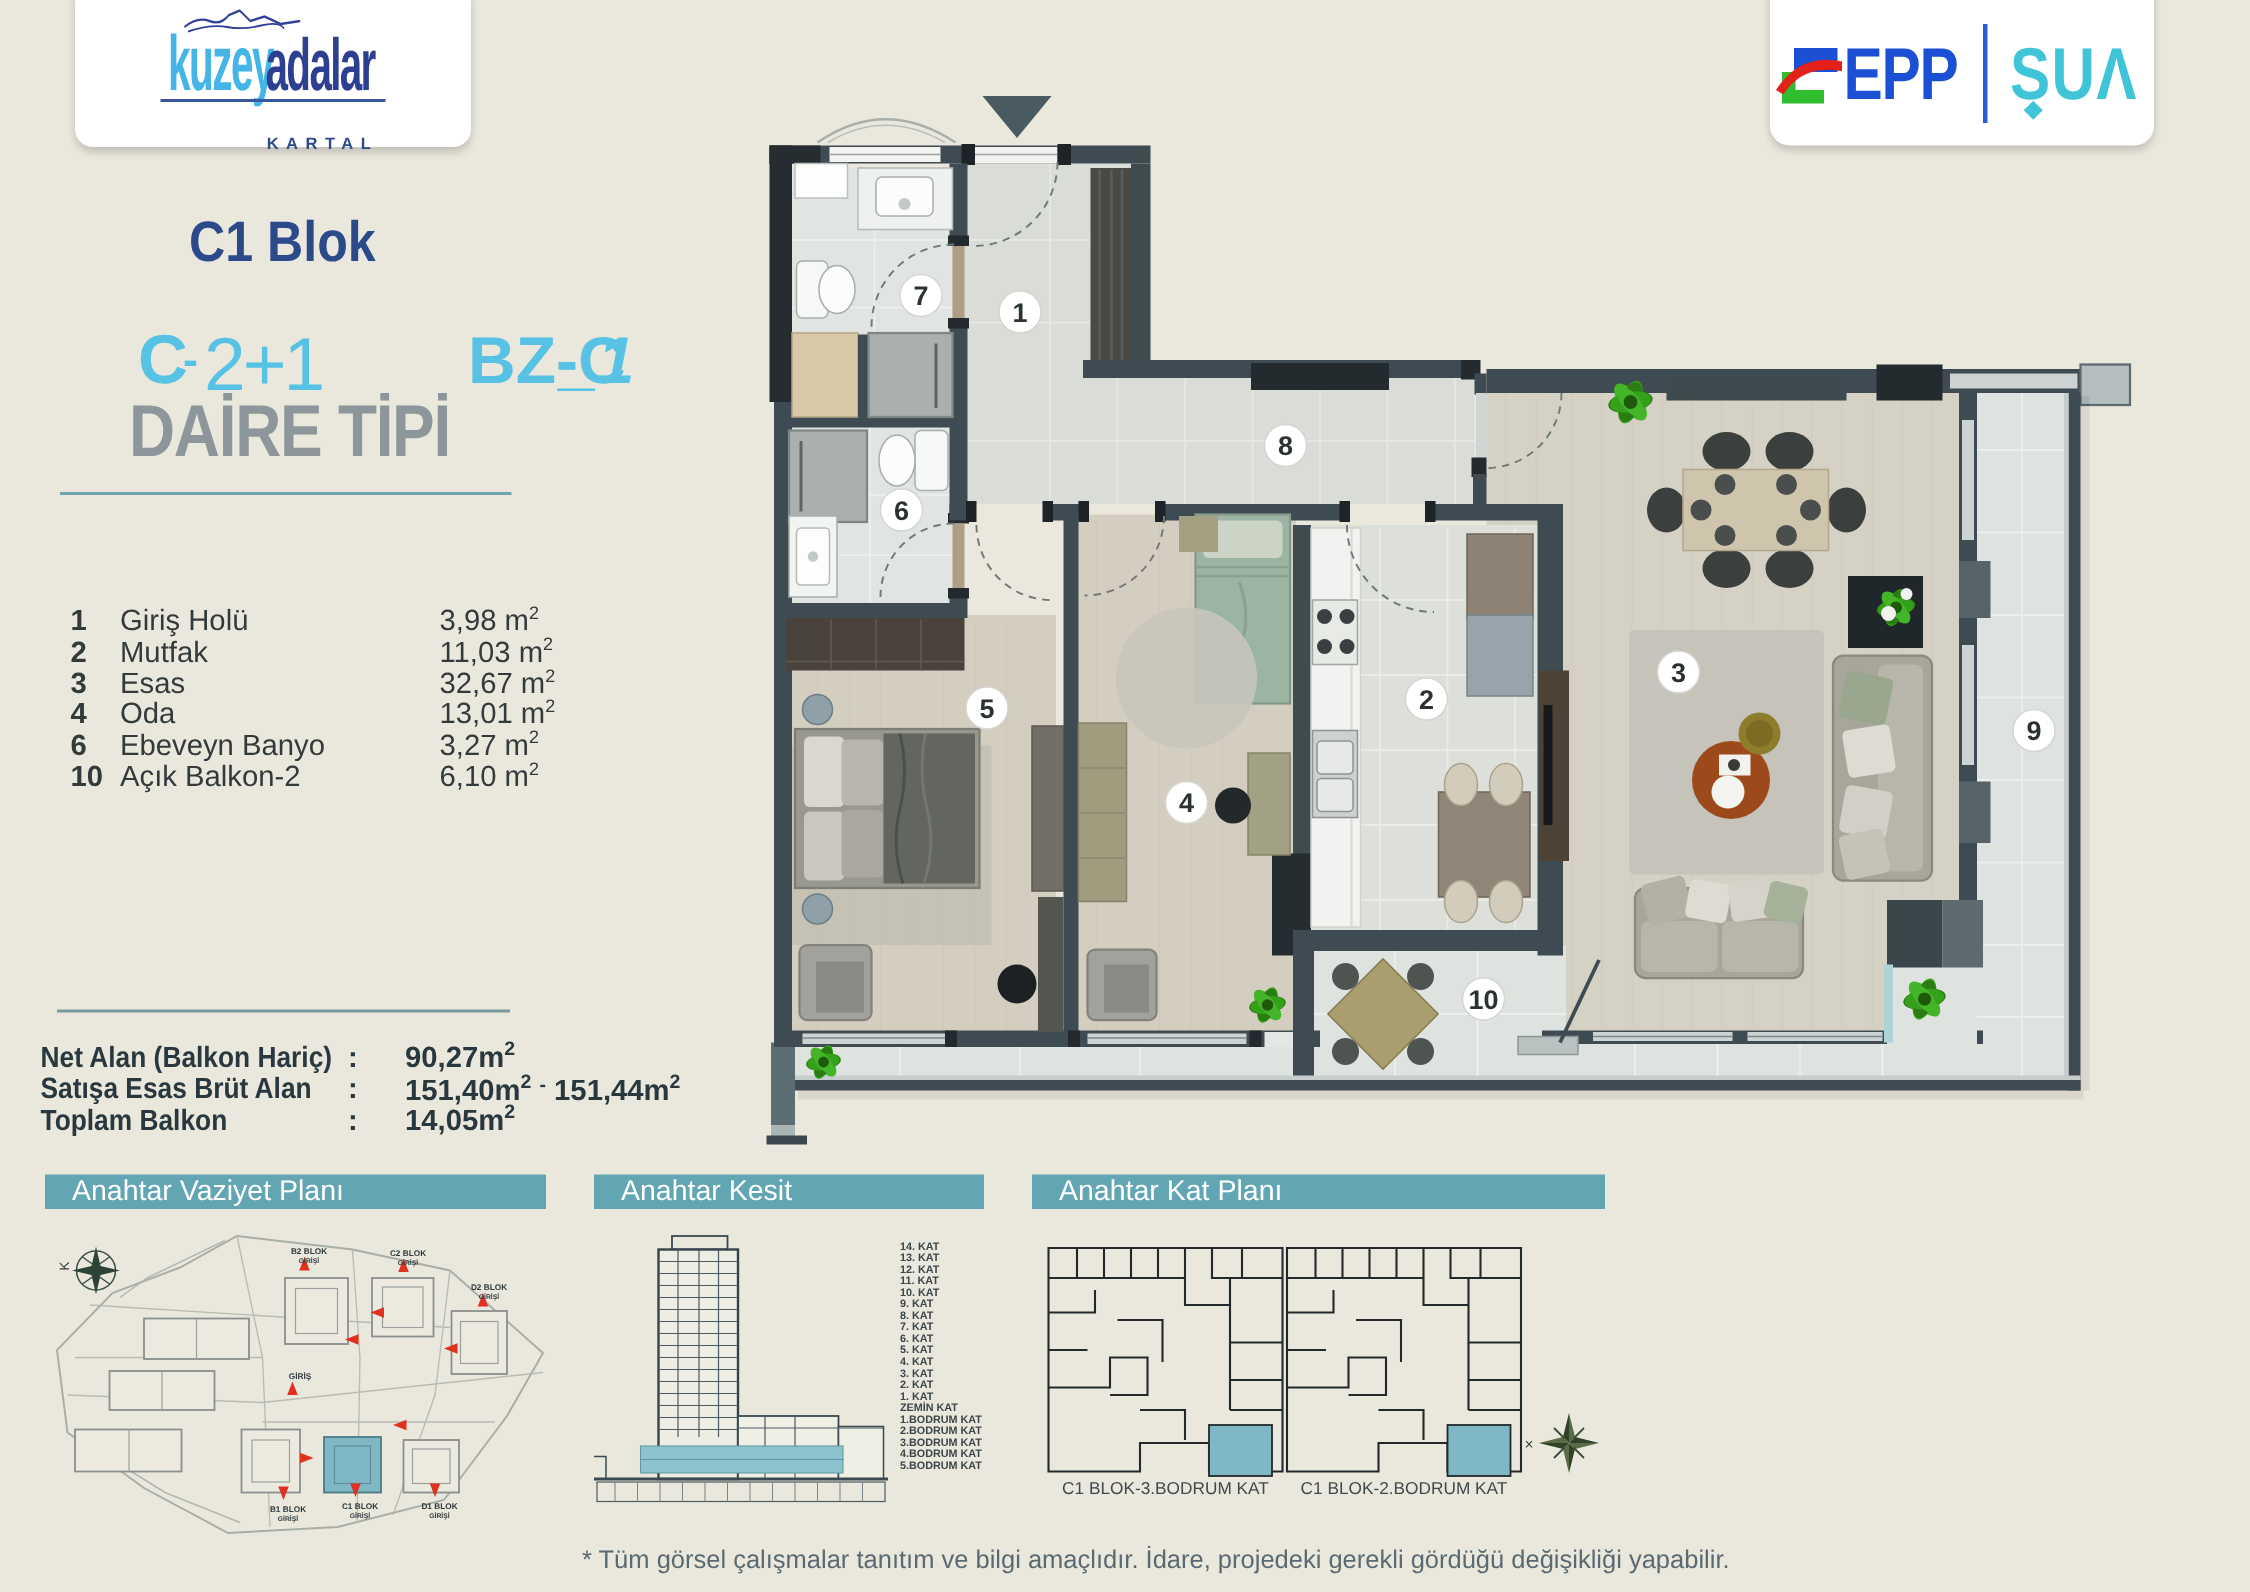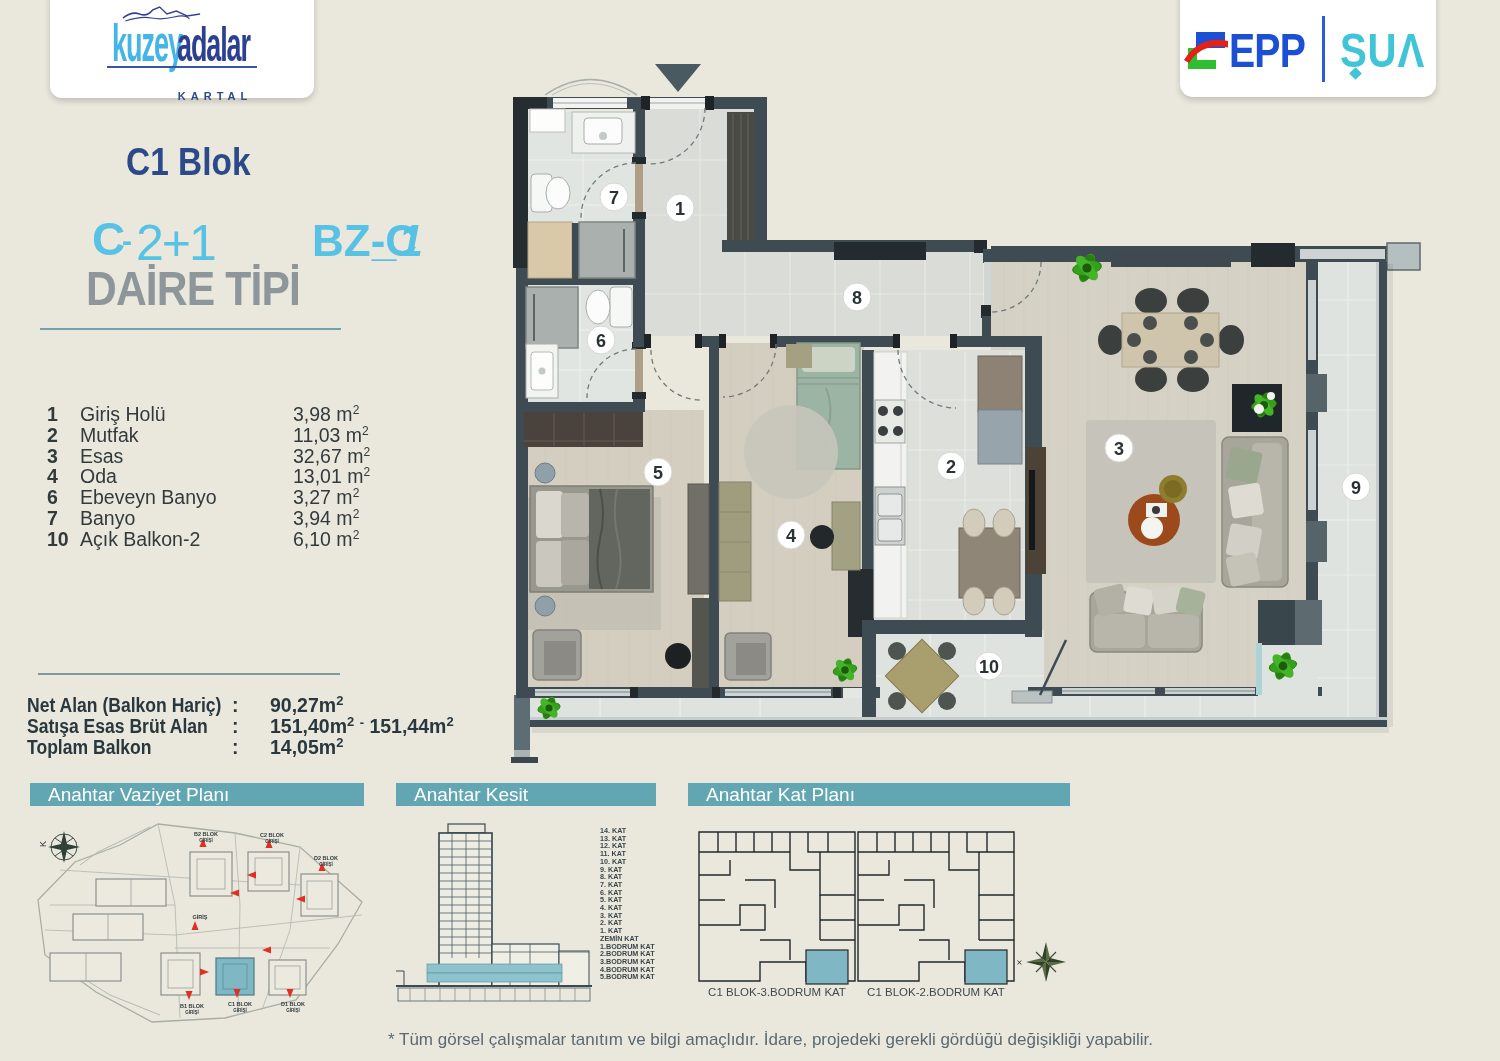--- a/index.html
+++ b/index.html
@@ -58,21 +58,20 @@
 <div class="abs" style="left:86px;top:260px;font-size:49px;font-weight:bold;color:#8d979b;letter-spacing:-1px;transform:scaleX(0.87);transform-origin:left top;">DAİRE TİPİ</div>
 
 <div class="abs" style="left:40px;top:328px;width:301px;height:2px;background:#6fa3ad;"></div>
 
 <div class="abs" style="left:33px;top:403px;width:360px;font-size:19.5px;color:#333a3c;margin-left:14px;">
  <div class="lrow"><b style="display:inline-block;width:33px;">1</b><span>Giriş Holü</span><span class="val">3,98 m<sup style="font-size:12px;">2</sup></span></div>
  <div class="lrow"><b style="display:inline-block;width:33px;">2</b><span>Mutfak</span><span class="val">11,03 m<sup style="font-size:12px;">2</sup></span></div>
  <div class="lrow"><b style="display:inline-block;width:33px;">3</b><span>Esas</span><span class="val">32,67 m<sup style="font-size:12px;">2</sup></span></div>
  <div class="lrow"><b style="display:inline-block;width:33px;">4</b><span>Oda</span><span class="val">13,01 m<sup style="font-size:12px;">2</sup></span></div>
  <div class="lrow"><b style="display:inline-block;width:33px;">6</b><span>Ebeveyn Banyo</span><span class="val">3,27 m<sup style="font-size:12px;">2</sup></span></div>
- <div class="lrow"><b style="display:inline-block;width:33px;">7</b><span>Banyo</span><span class="val">3,94 m<sup style="font-size:12px;">2</sup></span></div>
  <div class="lrow"><b style="display:inline-block;width:33px;">10</b><span>Açık Balkon-2</span><span class="val">6,10 m<sup style="font-size:12px;">2</sup></span></div>
 </div>
 
 <div class="abs" style="left:38px;top:673px;width:302px;height:1.5px;background:#7a9aa0;"></div>
 
 <div class="abs" style="left:27px;top:694px;width:460px;font-size:19.5px;font-weight:bold;color:#29383f;">
  <div class="lrow"><span style="display:inline-block;transform:scaleX(0.90);transform-origin:left top;white-space:nowrap;">Net Alan (Balkon Hariç)</span><span style="position:absolute;left:205px;top:0;">:</span><span style="position:absolute;left:243px;top:0;">90,27m<sup style="font-size:13px;">2</sup></span></div>
  <div class="lrow"><span style="display:inline-block;transform:scaleX(0.90);transform-origin:left top;white-space:nowrap;">Satışa Esas Brüt Alan</span><span style="position:absolute;left:205px;top:0;">:</span><span style="position:absolute;left:243px;top:0;">151,40m<sup style="font-size:13px;">2</sup> <span style="font-size:13px;vertical-align:6px;">-</span> 151,44m<sup style="font-size:13px;">2</sup></span></div>
  <div class="lrow"><span style="display:inline-block;transform:scaleX(0.90);transform-origin:left top;white-space:nowrap;">Toplam Balkon</span><span style="position:absolute;left:205px;top:0;">:</span><span style="position:absolute;left:243px;top:0;">14,05m<sup style="font-size:13px;">2</sup></span></div>
 </div>

